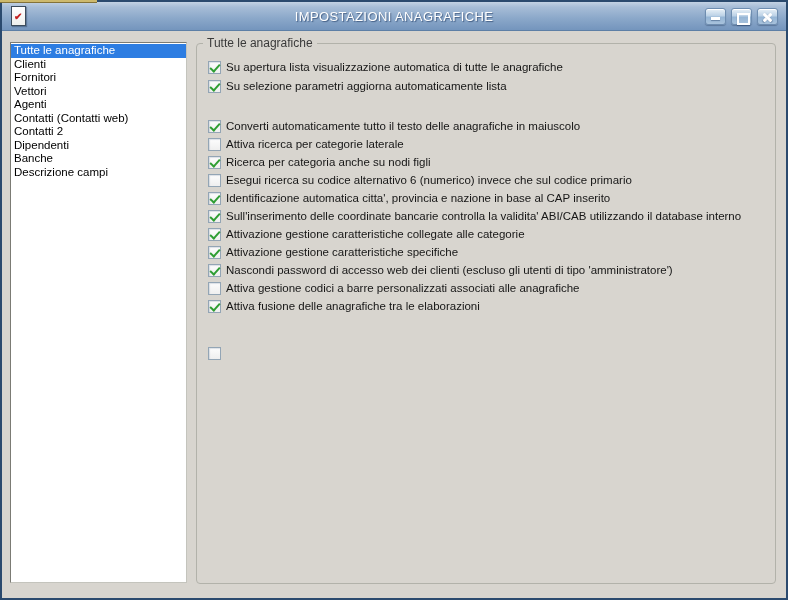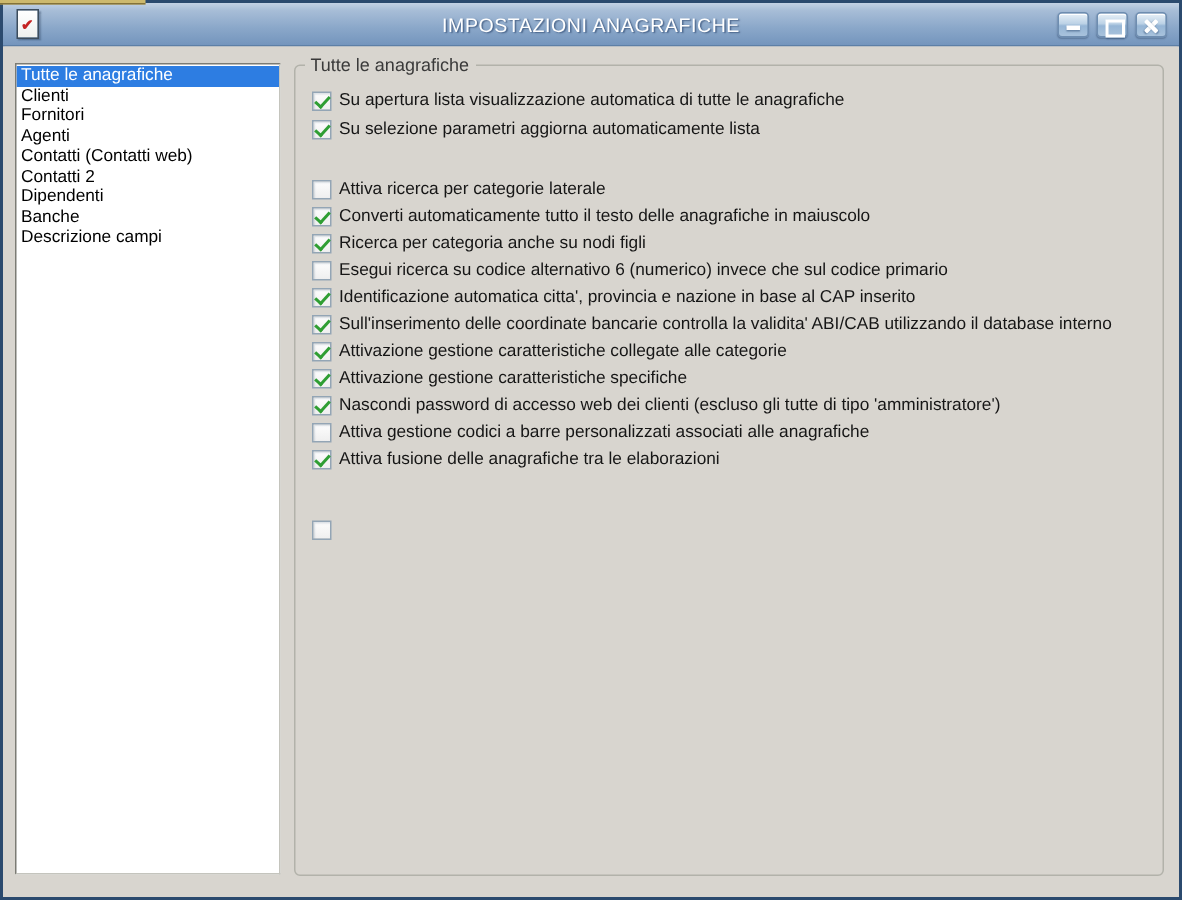--- a/index.html
+++ b/index.html
@@ -150,20 +150,21 @@
           <span class="glyph"></span>
         </div>
       </div>
   </div>
 
   <div class="client">
     <div class="listbox" id="sidebar-list">
         <div class="list-item selected">Tutte le anagrafiche</div>
         <div class="list-item">Clienti</div>
         <div class="list-item">Fornitori</div>
+        <div class="list-item">Vettori</div>
         <div class="list-item">Agenti</div>
         <div class="list-item">Contatti (Contatti web)</div>
         <div class="list-item">Contatti 2</div>
         <div class="list-item">Dipendenti</div>
         <div class="list-item">Banche</div>
         <div class="list-item">Descrizione campi</div>
       </div>
 
     <fieldset class="groupbox">
       <legend>Tutte le anagrafiche</legend>
@@ -173,29 +174,29 @@
               <span class="cb checked"></span>
               <span class="cb-label">Su apertura lista visualizzazione automatica di tutte le anagrafiche</span>
             </div>
             <div class="cb-row">
               <span class="cb checked"></span>
               <span class="cb-label">Su selezione parametri aggiorna automaticamente lista</span>
             </div>
           </div>
           <div class="cb-group">
             <div class="cb-row">
+              <span class="cb checked"></span>
+              <span class="cb-label">Converti automaticamente tutto il testo delle anagrafiche in maiuscolo</span>
+            </div>
+            <div class="cb-row">
               <span class="cb"></span>
               <span class="cb-label">Attiva ricerca per categorie laterale</span>
             </div>
             <div class="cb-row">
               <span class="cb checked"></span>
-              <span class="cb-label">Converti automaticamente tutto il testo delle anagrafiche in maiuscolo</span>
-            </div>
-            <div class="cb-row">
-              <span class="cb checked"></span>
               <span class="cb-label">Ricerca per categoria anche su nodi figli</span>
             </div>
             <div class="cb-row">
               <span class="cb"></span>
               <span class="cb-label">Esegui ricerca su codice alternativo 6 (numerico) invece che sul codice primario</span>
             </div>
             <div class="cb-row">
               <span class="cb checked"></span>
               <span class="cb-label">Identificazione automatica citta', provincia e nazione in base al CAP inserito</span>
             </div>
@@ -206,21 +207,21 @@
             <div class="cb-row">
               <span class="cb checked"></span>
               <span class="cb-label">Attivazione gestione caratteristiche collegate alle categorie</span>
             </div>
             <div class="cb-row">
               <span class="cb checked"></span>
               <span class="cb-label">Attivazione gestione caratteristiche specifiche</span>
             </div>
             <div class="cb-row">
               <span class="cb checked"></span>
-              <span class="cb-label">Nascondi password di accesso web dei clienti (escluso gli tutte di tipo 'amministratore')</span>
+              <span class="cb-label">Nascondi password di accesso web dei clienti (escluso gli utenti di tipo 'amministratore')</span>
             </div>
             <div class="cb-row">
               <span class="cb"></span>
               <span class="cb-label">Attiva gestione codici a barre personalizzati associati alle anagrafiche</span>
             </div>
             <div class="cb-row">
               <span class="cb checked"></span>
               <span class="cb-label">Attiva fusione delle anagrafiche tra le elaborazioni</span>
             </div>
           </div>

